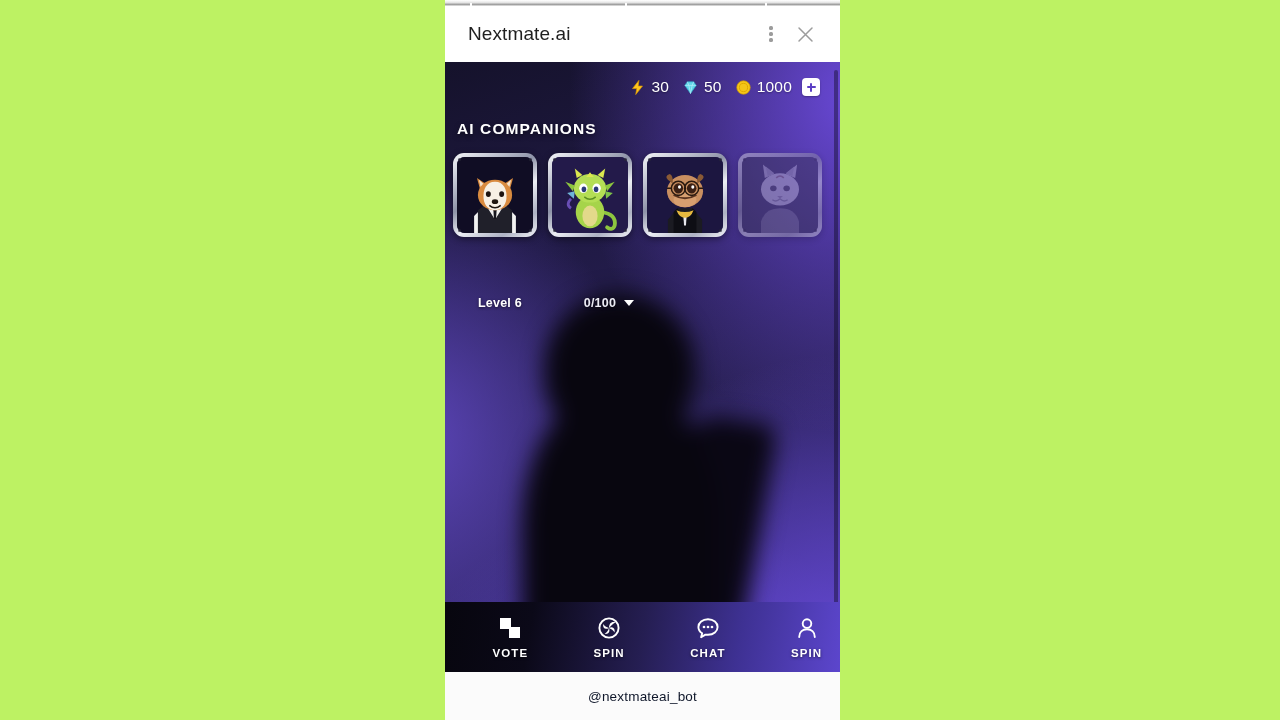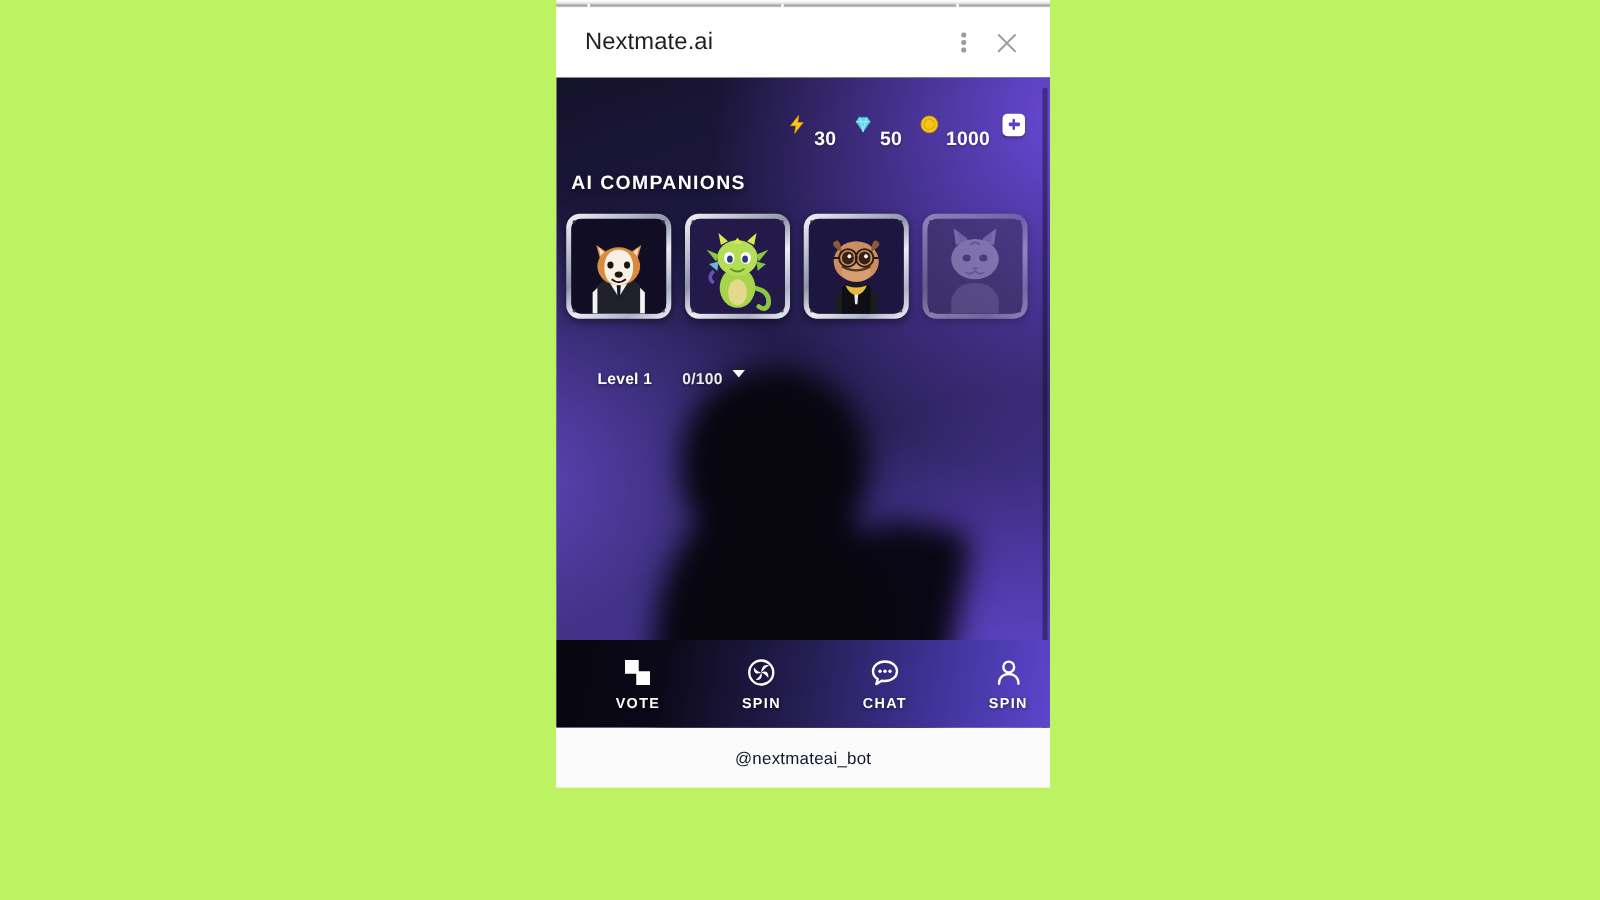--- a/index.html
+++ b/index.html
@@ -23,21 +23,21 @@
     width: 395px; height: 6px;
     background: linear-gradient(to bottom, #ffffff 0%, #e9e9e9 40%, #9a9a9a 78%, #f4f4f4 100%);
   }
   #browser-sliver .tabgap {
     position: absolute; top: 3px; width: 2px; height: 3px; background: #fdfdfd;
   }
 
   #phone {
     position: absolute;
     left: 445px; top: 6px;
-    width: 395px; height: 624px;
+    width: 395px; height: 714px;
     background: #fff;
     display: flex;
     flex-direction: column;
     overflow: hidden;
   }
 
   
   #app-header {
     height: 56px;
     flex: 0 0 56px;
@@ -118,44 +118,43 @@
     z-index: 5;
   }
   .currency-item {
     display: flex;
     align-items: center;
     gap: 5px;
   }
   .currency-value {
     color: #fff;
     font-size: 15.5px;
-    font-weight: 700;
+    font-weight: 400;
     letter-spacing: .2px;
     text-shadow: 0 1px 2px rgba(0,0,0,.35);
-    margin-top: 25px;
   }
   .cur-icon { width: 17px; height: 17px; display: block; }
 
   #add-currency-button {
     width: 18px; height: 18px;
     background: #fff;
     border-radius: 4px;
     display: flex; align-items: center; justify-content: center;
     cursor: pointer;
     margin-left: -3px;
     box-shadow: 0 1px 2px rgba(0,0,0,.3);
   }
   #add-currency-button .plus-h { position: absolute; width: 9px; height: 2.2px; background: #5b3fc4; border-radius: 1px; }
   #add-currency-button .plus-v { position: absolute; width: 2.2px; height: 9px; background: #5b3fc4; border-radius: 1px; }
   #add-currency-button .wrap { position: relative; width: 9px; height: 9px; display:flex; align-items:center; justify-content:center;}
 
   
   #companions-section {
     position: absolute;
-    left: 0; top: 76px;
+    left: 0; top: 58px;
     width: 100%;
     z-index: 4;
   }
   #companions-heading {
     margin-left: 12px;
     color: #fff;
     font-size: 15.5px;
     font-weight: 700;
     letter-spacing: 1.1px;
     text-shadow: 0 2px 5px rgba(0,0,0,.5);
@@ -224,22 +223,23 @@
     gap: 24px;
   }
   #character-level {
     color: #fff;
     font-size: 12.5px;
     font-weight: 700;
     letter-spacing: .2px;
     text-shadow: 0 1px 3px rgba(0,0,0,.6);
   }
   #xp-wrap {
-    display: flex; align-items: flex-start; gap: 8px;
+    display: flex; align-items: center; gap: 8px;
     cursor: pointer;
+    margin-left: 38px;
   }
   #character-xp {
     color: #ececf4;
     font-size: 12.5px;
     font-weight: 600;
     letter-spacing: .2px;
     text-shadow: 0 1px 3px rgba(0,0,0,.6);
   }
   #xp-caret {
     width: 0; height: 0;
@@ -484,21 +484,21 @@
             <div class="screw tr"></div>
           <div class="screw bl"></div>
             <div class="screw br"></div>
         </div>
 
       </div>
     </div>
 
     <div id="character-block">
       <div id="character-meta">
-        <span id="character-level">Level 1</span>
+        <span id="character-level">Level 6</span>
         <span id="xp-wrap">
           <span id="character-xp">0/100</span>
           <span id="xp-caret"></span>
         </span>
       </div>
     </div>
 
     <div id="content-scrollbar"></div>
 
     <div id="bottom-nav">

